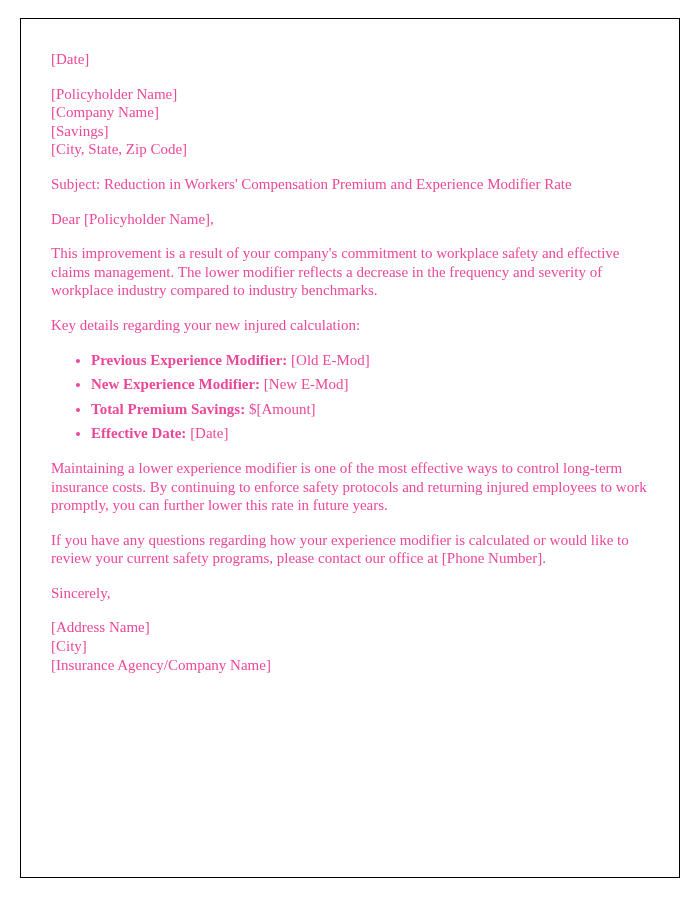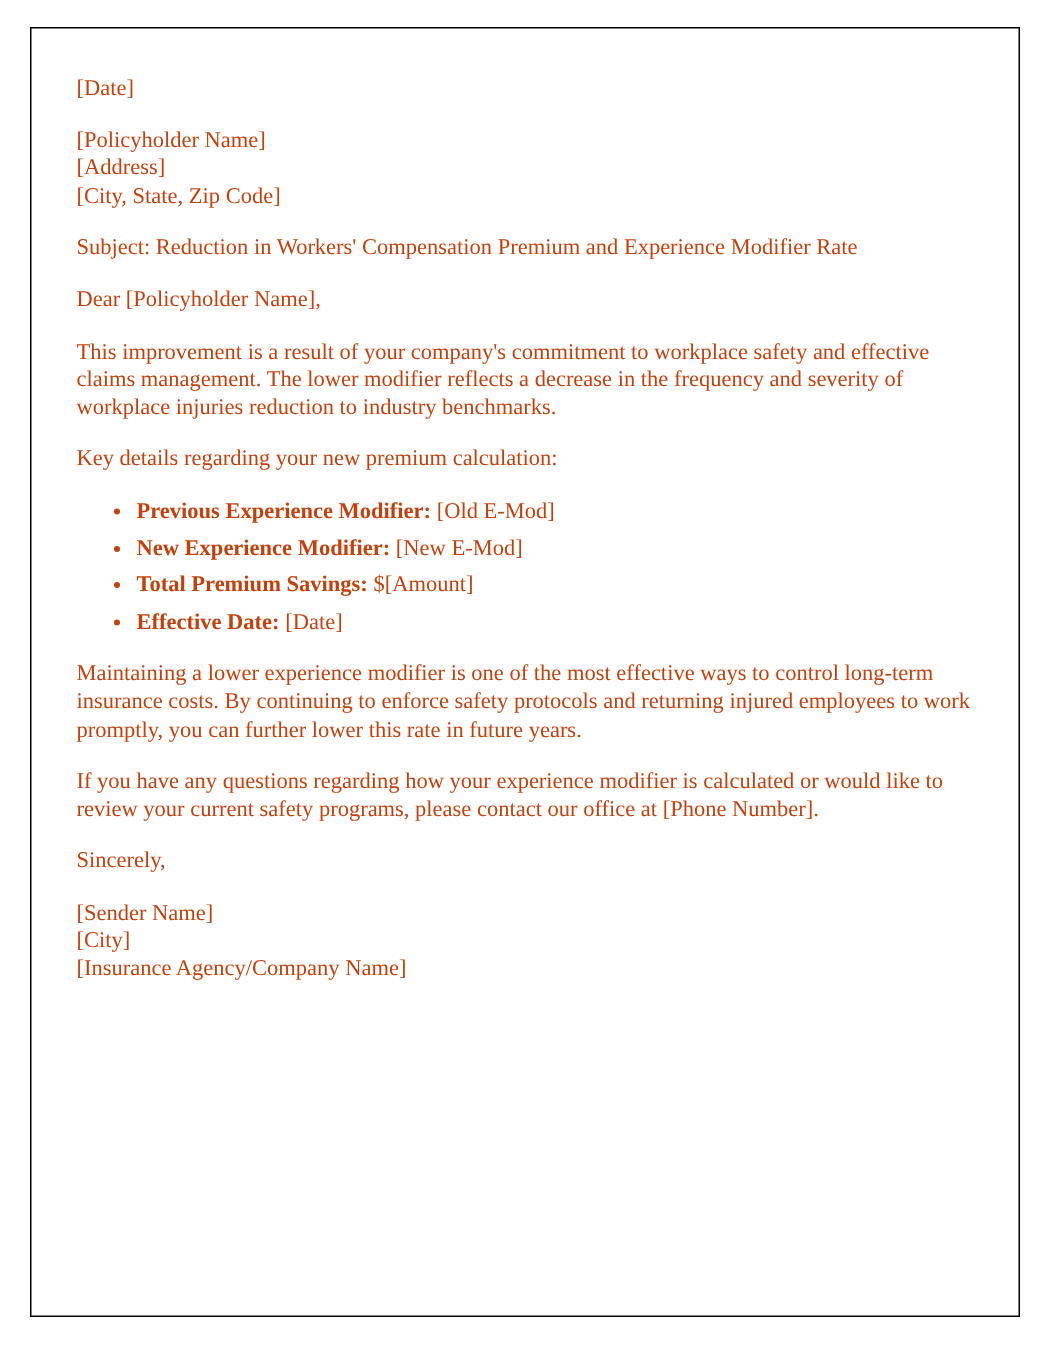--- a/index.html
+++ b/index.html
@@ -20,21 +20,21 @@
     top: 18px;
     width: 660px;
     height: 860px;
     border: 1px solid #000000;
     box-sizing: border-box;
     background: #ffffff;
     padding: 31px 30px 30px 30px;
     font-family: "Liberation Serif", "DejaVu Serif", serif;
     font-size: 15px;
     line-height: 1.24;
-    color: #c2410c;
+    color: #ec4899;
     overflow: hidden;
   }
   .line {
     margin: 0;
   }
   .block {
     margin: 0 0 16px 0;
   }
   .para {
     margin: 16px 0 16px 0;
@@ -57,32 +57,33 @@
 </head>
 <body>
 
 <div class="canvas">
   <div class="letter-frame">
 
     <p class="block">[Date]</p>
 
     <div class="block">
       <p class="line">[Policyholder Name]</p>
-      <p class="line">[Address]</p>
+      <p class="line">[Company Name]</p>
+      <p class="line">[Savings]</p>
       <p class="line">[City, State, Zip Code]</p>
     </div>
 
     <p class="para">Subject: Reduction in Workers' Compensation Premium and Experience Modifier Rate</p>
 
     <p class="para">Dear [Policyholder Name],</p>
 
 
-    <p class="para">This improvement is a result of your company's commitment to workplace safety and effective claims management. The lower modifier reflects a decrease in the frequency and severity of workplace injuries reduction to industry benchmarks.</p>
+    <p class="para">This improvement is a result of your company's commitment to workplace safety and effective claims management. The lower modifier reflects a decrease in the frequency and severity of workplace industry compared to industry benchmarks.</p>
 
-    <p class="para">Key details regarding your new premium calculation:</p>
+    <p class="para">Key details regarding your new injured calculation:</p>
 
     <ul class="bullet-list">
       <li>
         <span class="b">Previous Experience Modifier:</span><span> [Old E-Mod]</span>
       </li>
       <li>
         <span class="b">New Experience Modifier:</span><span> [New E-Mod]</span>
       </li>
       <li>
         <span class="b">Total Premium Savings:</span><span> $[Amount]</span>
@@ -92,19 +93,19 @@
       </li>
     </ul>
 
     <p class="para">Maintaining a lower experience modifier is one of the most effective ways to control long-term insurance costs. By continuing to enforce safety protocols and returning injured employees to work promptly, you can further lower this rate in future years.</p>
 
     <p class="para">If you have any questions regarding how your experience modifier is calculated or would like to review your current safety programs, please contact our office at [Phone Number].</p>
 
     <p class="para">Sincerely,</p>
 
     <div class="sig-block">
-      <p class="line">[Sender Name]</p>
+      <p class="line">[Address Name]</p>
       <p class="line">[City]</p>
       <p class="line">[Insurance Agency/Company Name]</p>
     </div>
 
   </div>
 </div>
 
 </body></html>

